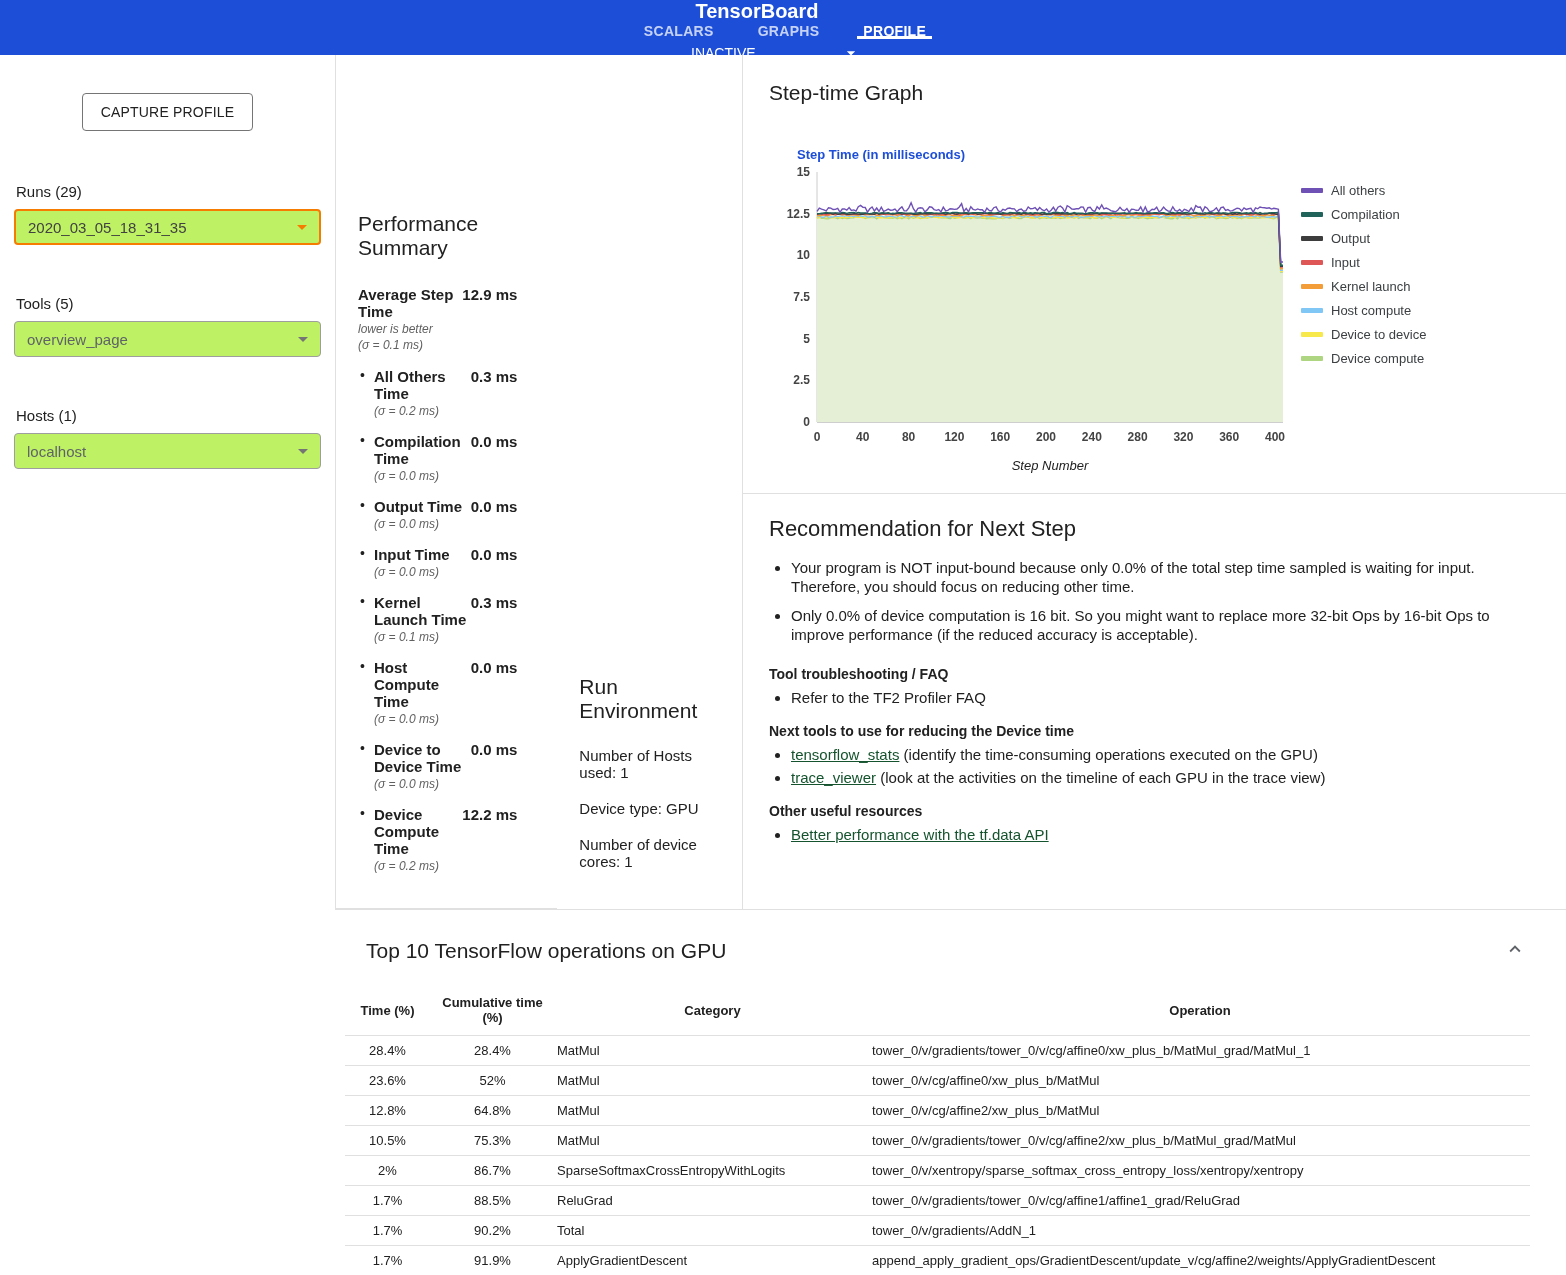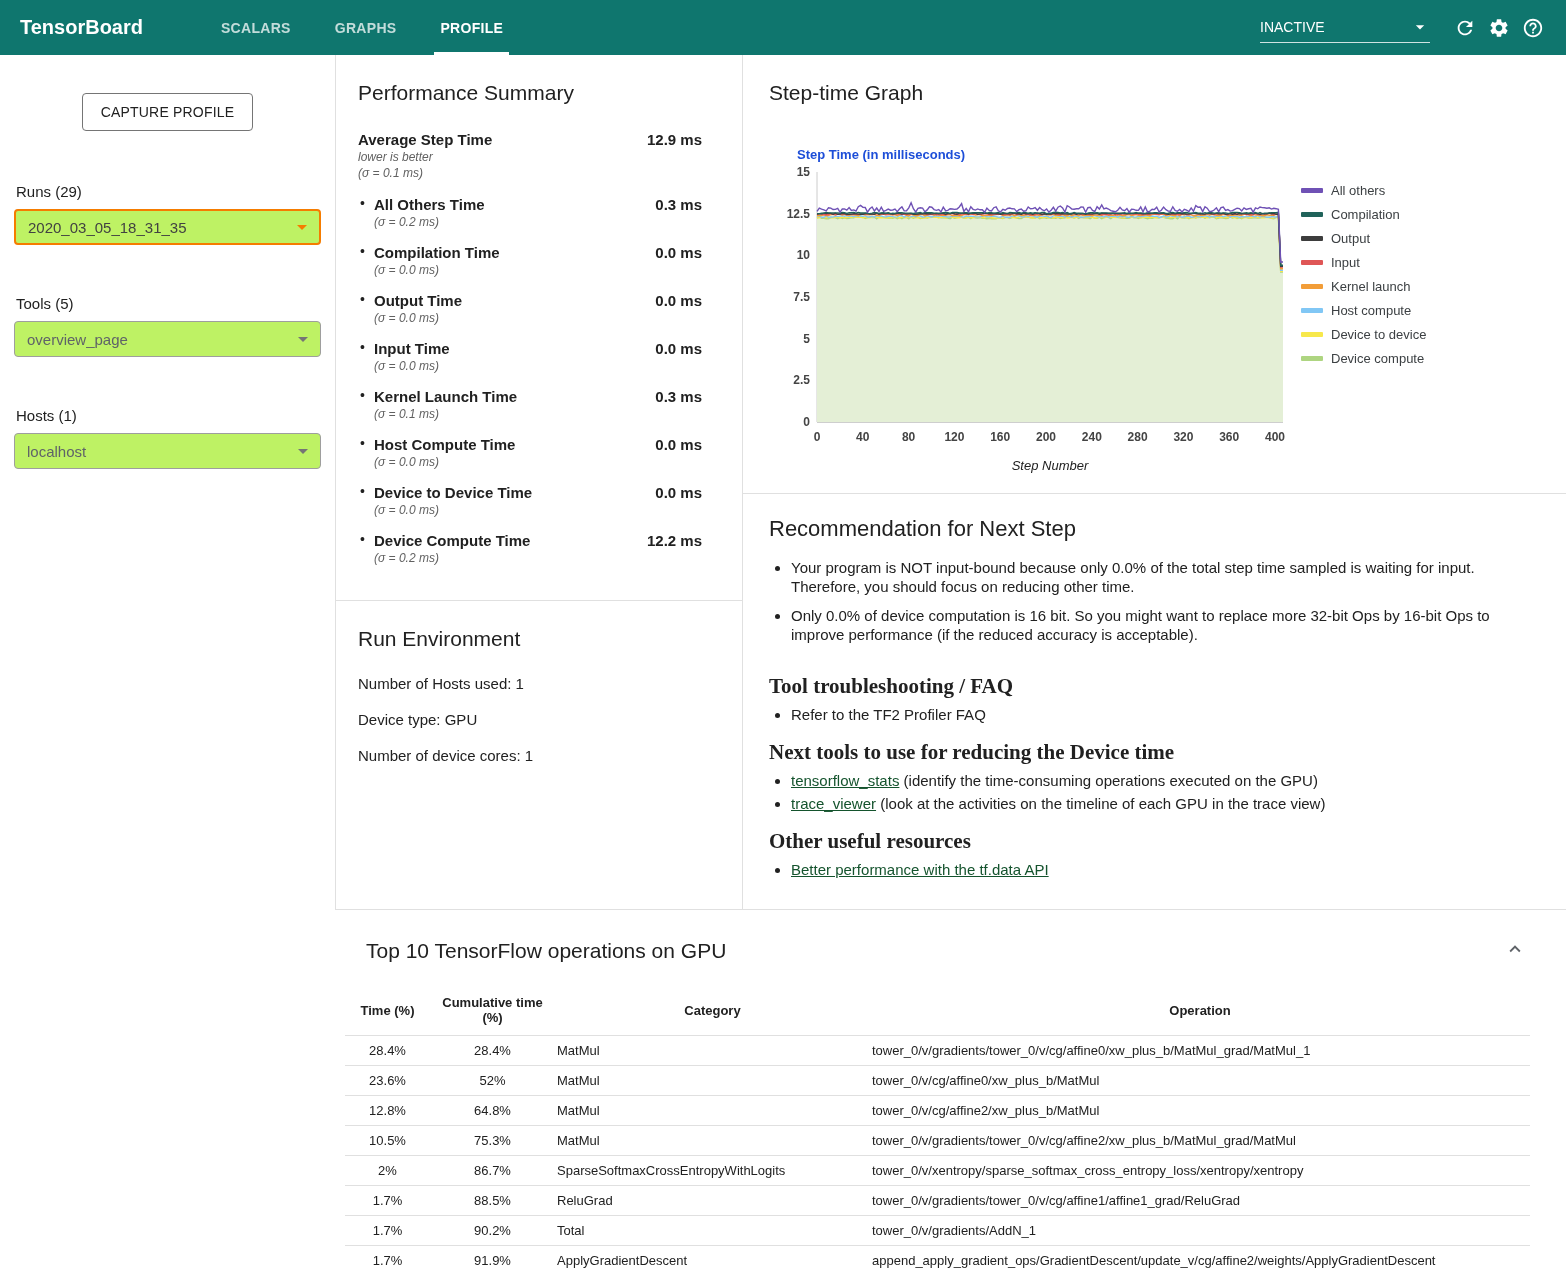--- a/index.html
+++ b/index.html
@@ -1,21 +1,21 @@
 <!DOCTYPE html>
 <html><head>
 <meta charset="utf-8">
 <style>
   * { box-sizing: border-box; margin: 0; padding: 0; }
   html,body { width:1566px; height:1275px; overflow:hidden; background:#fff;
     font-family:"Liberation Sans", sans-serif; color:#212121; }
 
   
-  .topbar { height:55px; background:#0f766e; display:flex; align-items:center;
-    padding:0 16px 0 20px; color:#fff; }
+  .topbar { height:55px; background:#1d4ed8; display:flex; align-items:center;
+    padding:0 16px 0 20px; color:#fff;flex-direction:column; }
   .brand { font-size:20px; font-weight:700; margin-right:56px; }
   .tabs { display:flex; height:55px; align-items:stretch; }
   .tab { display:flex; align-items:center; padding:0 22px; font-size:14px; font-weight:700;
     letter-spacing:.3px; color:rgba(255,255,255,.75); cursor:pointer; position:relative; }
   .tab.active { color:#fff; }
   .tab.active::after { content:""; position:absolute; left:16px; right:16px; bottom:0;
     height:3px; background:#fff; }
   .topbar .spacer { flex:1; }
   .status-select { display:flex; align-items:center; gap:9px; min-width:170px;
     border-bottom:1px solid rgba(255,255,255,.8); padding:4px 0 5px; margin-right:18px;
@@ -25,21 +25,21 @@
     align-items:center; }
   .icon-btn svg { width:22px; height:22px; fill:#fff; }
   .status-select svg { width:20px; height:20px; fill:#fff; }
 
   
   .page { display:flex; height:1220px; }
   .sidebar { width:335px; flex:0 0 335px; padding-top:20px; }
   .main { flex:1; display:flex; flex-direction:column; min-width:0; }
   .main-top { display:flex; border-bottom:1px solid #e0e0e0; height:855px; }
   .perf-col { width:408px; flex:0 0 408px; border-left:1px solid #e0e0e0;
-    border-right:1px solid #e0e0e0; display:flex; flex-direction:column; }
+    border-right:1px solid #e0e0e0; display:flex; flex-direction:row;align-items:flex-end; }
   .right-col { flex:1; min-width:0; display:flex; flex-direction:column; }
 
   
   .capture-btn { display:block; margin:18px auto 52px; padding:10px 18px; font-size:14px;
     font-family:inherit; color:#212121; background:#fff; border:1px solid #757575;
     border-radius:4px; cursor:pointer; letter-spacing:.2px; }
   .field { margin:0 14px 0; }
   .field + .field { margin-top:0; }
   .field-label { font-size:15px; color:#212121; margin:0 0 9px 2px; display:block; }
   .select { height:36px; border:1px solid #9e9e9e; border-radius:4px; display:flex;
@@ -85,23 +85,23 @@
     margin:6px 0 0 34px; width:466px; }
   .tick { font-size:12px; font-weight:700; fill:#444; font-family:"Liberation Sans",sans-serif; }
   .legend { list-style:none; margin:36px 0 0 12px; }
   .legend li { display:flex; align-items:center; gap:8px; margin-bottom:9px; }
   .legend-swatch { width:22px; height:5px; border-radius:1px; display:inline-block; }
   .legend-label { font-size:13px; color:#3c4043; }
 
   
   .reco { padding:22px 40px 20px 26px; }
   .reco h2 { font-size:22px; margin-bottom:16px; }
-  .reco ul.main-bullets { list-style:disc; padding-left:22px; margin-bottom:30px; }
+  .reco ul.main-bullets { list-style:disc; padding-left:22px; margin-bottom:22px; }
   .reco ul.main-bullets li { font-size:15px; line-height:19px; margin-bottom:10px; max-width:770px; }
-  .reco .sub-head { font-size:21px; font-weight:700; margin:16px 0 6px;font-family:Liberation Serif, serif; }
+  .reco .sub-head { font-size:14px; font-weight:700; margin:16px 0 6px; }
   .reco ul.sub-bullets { list-style:disc; padding-left:22px; }
   .reco ul.sub-bullets li { font-size:15px; line-height:19px; margin-bottom:4px; }
   a.link { color:#14532d; text-decoration:underline; cursor:pointer; }
 
   
   .top-ops { padding:24px 36px 0 10px; }
   .ops-head { display:flex; align-items:center; justify-content:space-between; margin:0 0 22px 21px; }
   .collapse-btn { background:none; border:none; cursor:pointer; padding:4px; }
   .collapse-btn svg { width:22px; height:22px; fill:#5f6368; }
   table.ops { width:100%; border-collapse:collapse; table-layout:fixed; }

